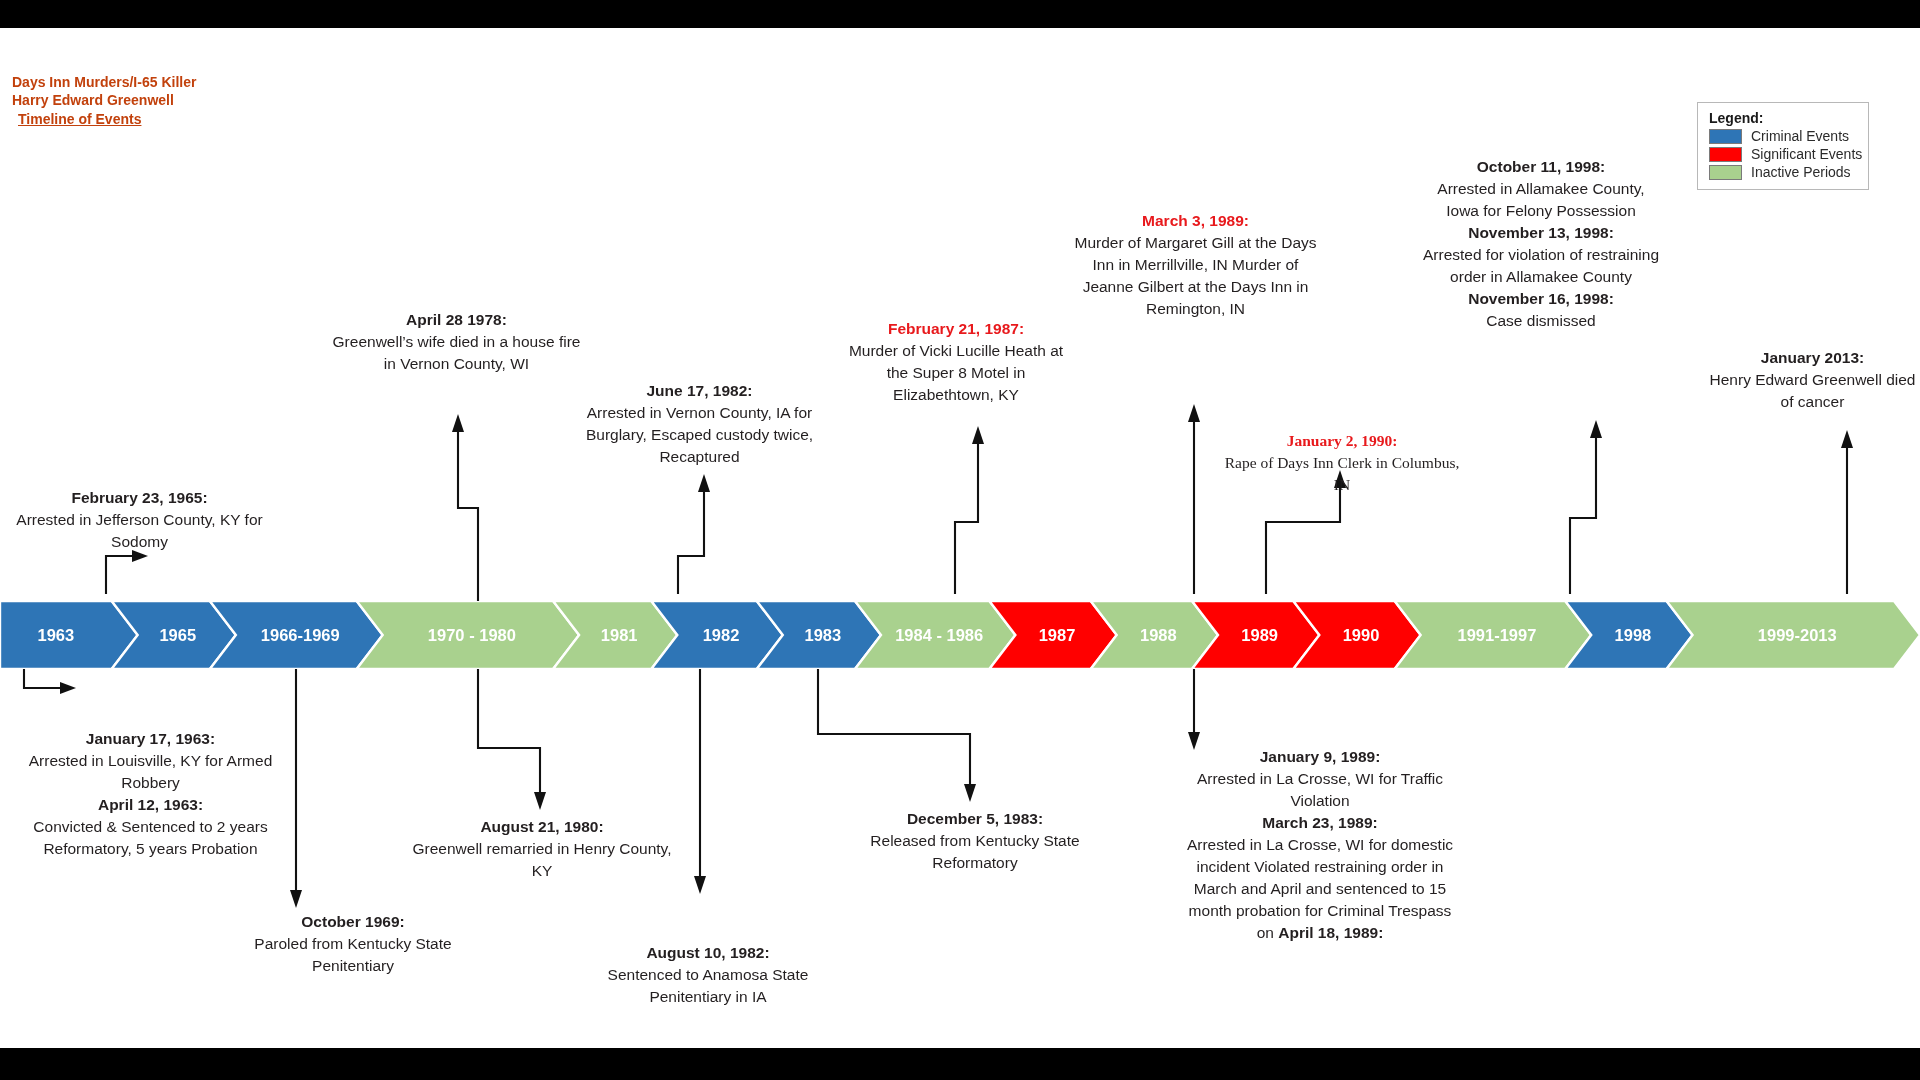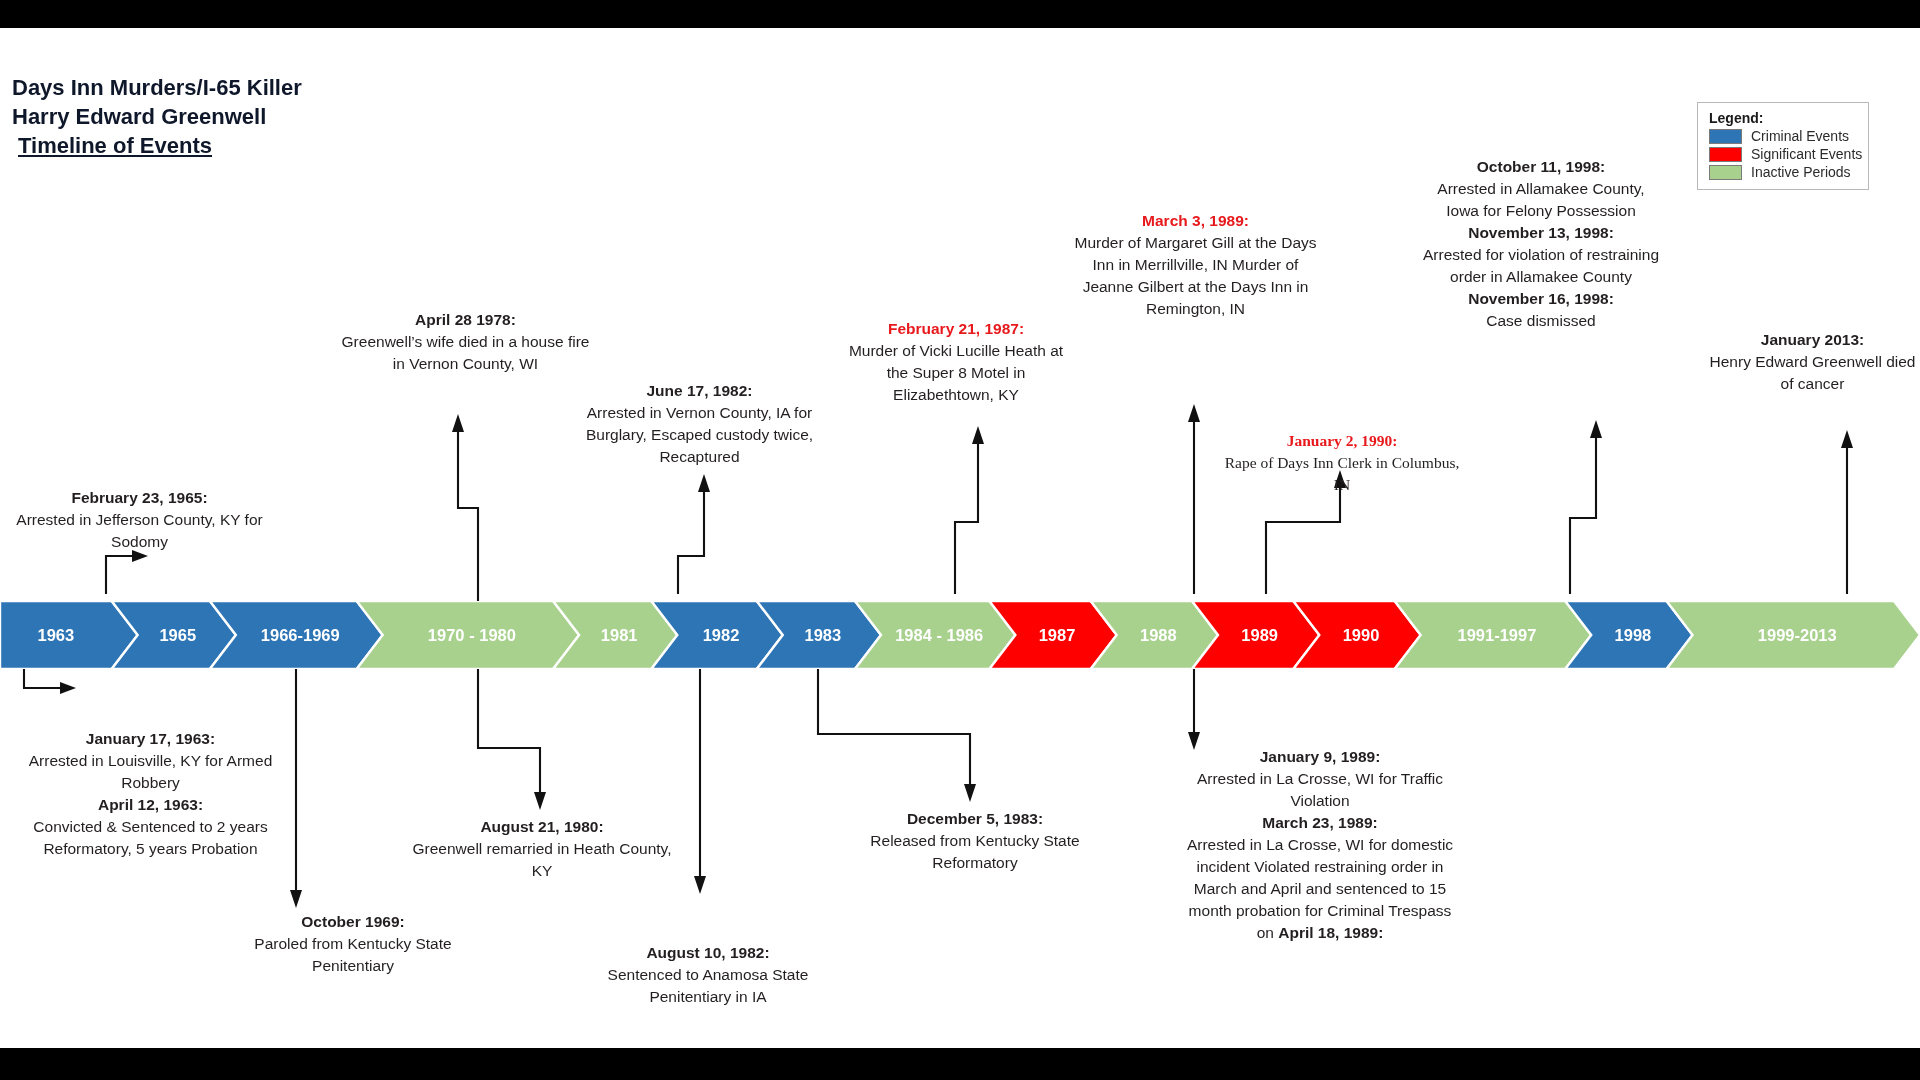--- a/index.html
+++ b/index.html
@@ -21,23 +21,23 @@
     background: #ffffff;
   }
 
   
   #title-block {
     position: absolute;
     left: 12px; top: 45px;
     line-height: 1.32;
   }
   #title-block div {
-    font-size: 22px;
+    font-size: 14px;
     font-weight: bold;
-    color: #0f172a;
+    color: #c2410c;
     white-space: nowrap;
   }
   #title-line3 { text-decoration: underline; margin-left: 6px; }
 
   
   #legend {
     position: absolute;
     left: 1697px; top: 74px;
     width: 172px;
     border: 1px solid #b8b8b8;
@@ -209,28 +209,28 @@
     <div class="note" style="left:12px; top:435px; width:255px;margin-top:24px;">
       <div class="hd">February 23, 1965:</div>
       <div class="bd">Arrested in Jefferson County, KY for Sodomy</div>
     </div>
 
     <div class="note" style="left:222px; top:883px; width:262px;">
       <div class="hd">October 1969:</div>
       <div class="bd">Paroled from Kentucky State Penitentiary</div>
     </div>
 
-    <div class="note" style="left:325px; top:281px; width:263px;margin-left:9px;">
+    <div class="note" style="left:325px; top:281px; width:263px;">
       <div class="hd">April 28 1978:</div>
       <div class="bd">Greenwell’s wife died in a house fire in Vernon County, WI</div>
     </div>
 
     <div class="note" style="left:408px; top:788px; width:268px;">
       <div class="hd">August 21, 1980:</div>
-      <div class="bd">Greenwell remarried in Heath County, KY</div>
+      <div class="bd">Greenwell remarried in Henry County, KY</div>
     </div>
 
     <div class="note" style="left:558px; top:352px; width:283px;">
       <div class="hd">June 17, 1982:</div>
       <div class="bd">Arrested in Vernon County, IA for Burglary, Escaped custody twice, Recaptured</div>
     </div>
 
     <div class="note" style="left:572px; top:878px; width:272px;margin-top:36px;">
       <div class="hd">August 10, 1982:</div>
       <div class="bd">Sentenced to Anamosa State Penitentiary in IA</div>
@@ -265,19 +265,19 @@
 
     <div class="note" style="left:1422px; top:128px; width:238px;text-align:center;">
       <div class="hd">October 11, 1998:</div>
       <div class="bd">Arrested in Allamakee County, Iowa for Felony Possession</div>
       <div class="hd">November 13, 1998:</div>
       <div class="bd">Arrested for violation of restraining order in Allamakee County</div>
       <div class="hd">November 16, 1998:</div>
       <div class="bd">Case dismissed</div>
     </div>
 
-    <div class="note" style="left:1705px; top:301px; width:215px;">
+    <div class="note" style="left:1705px; top:319px; width:215px;">
       <div class="hd">January 2013:</div>
       <div class="bd">Henry Edward Greenwell died of cancer</div>
     </div>
 
   </div>
 </div>
 
 </body></html>

